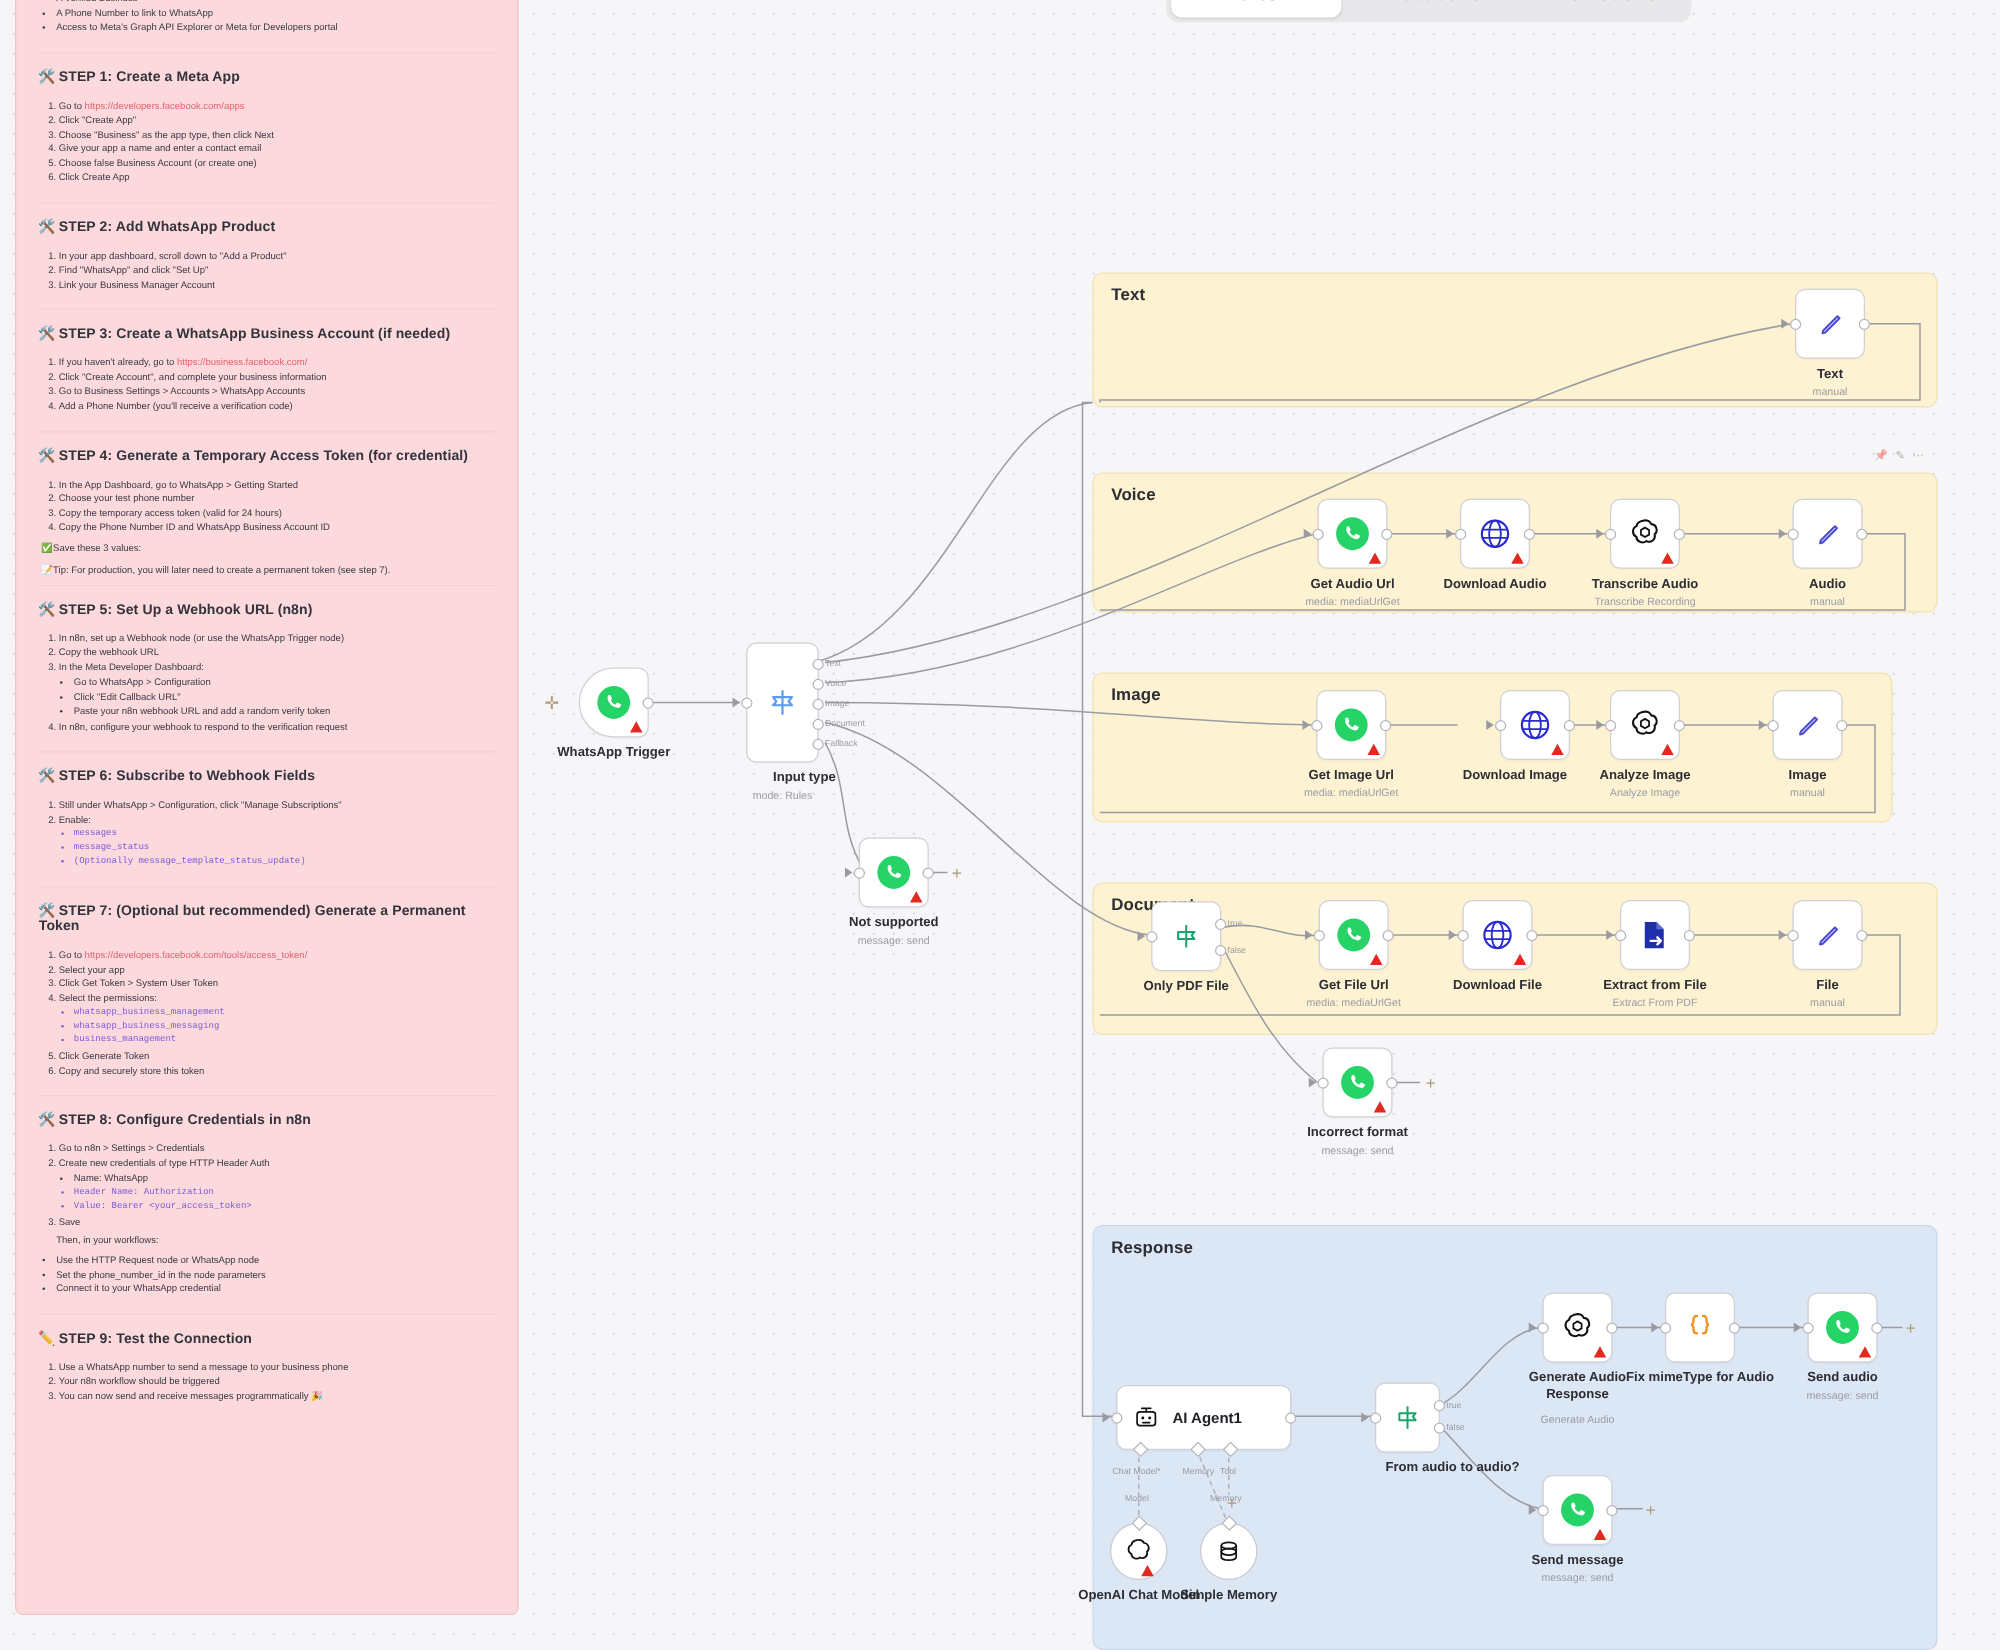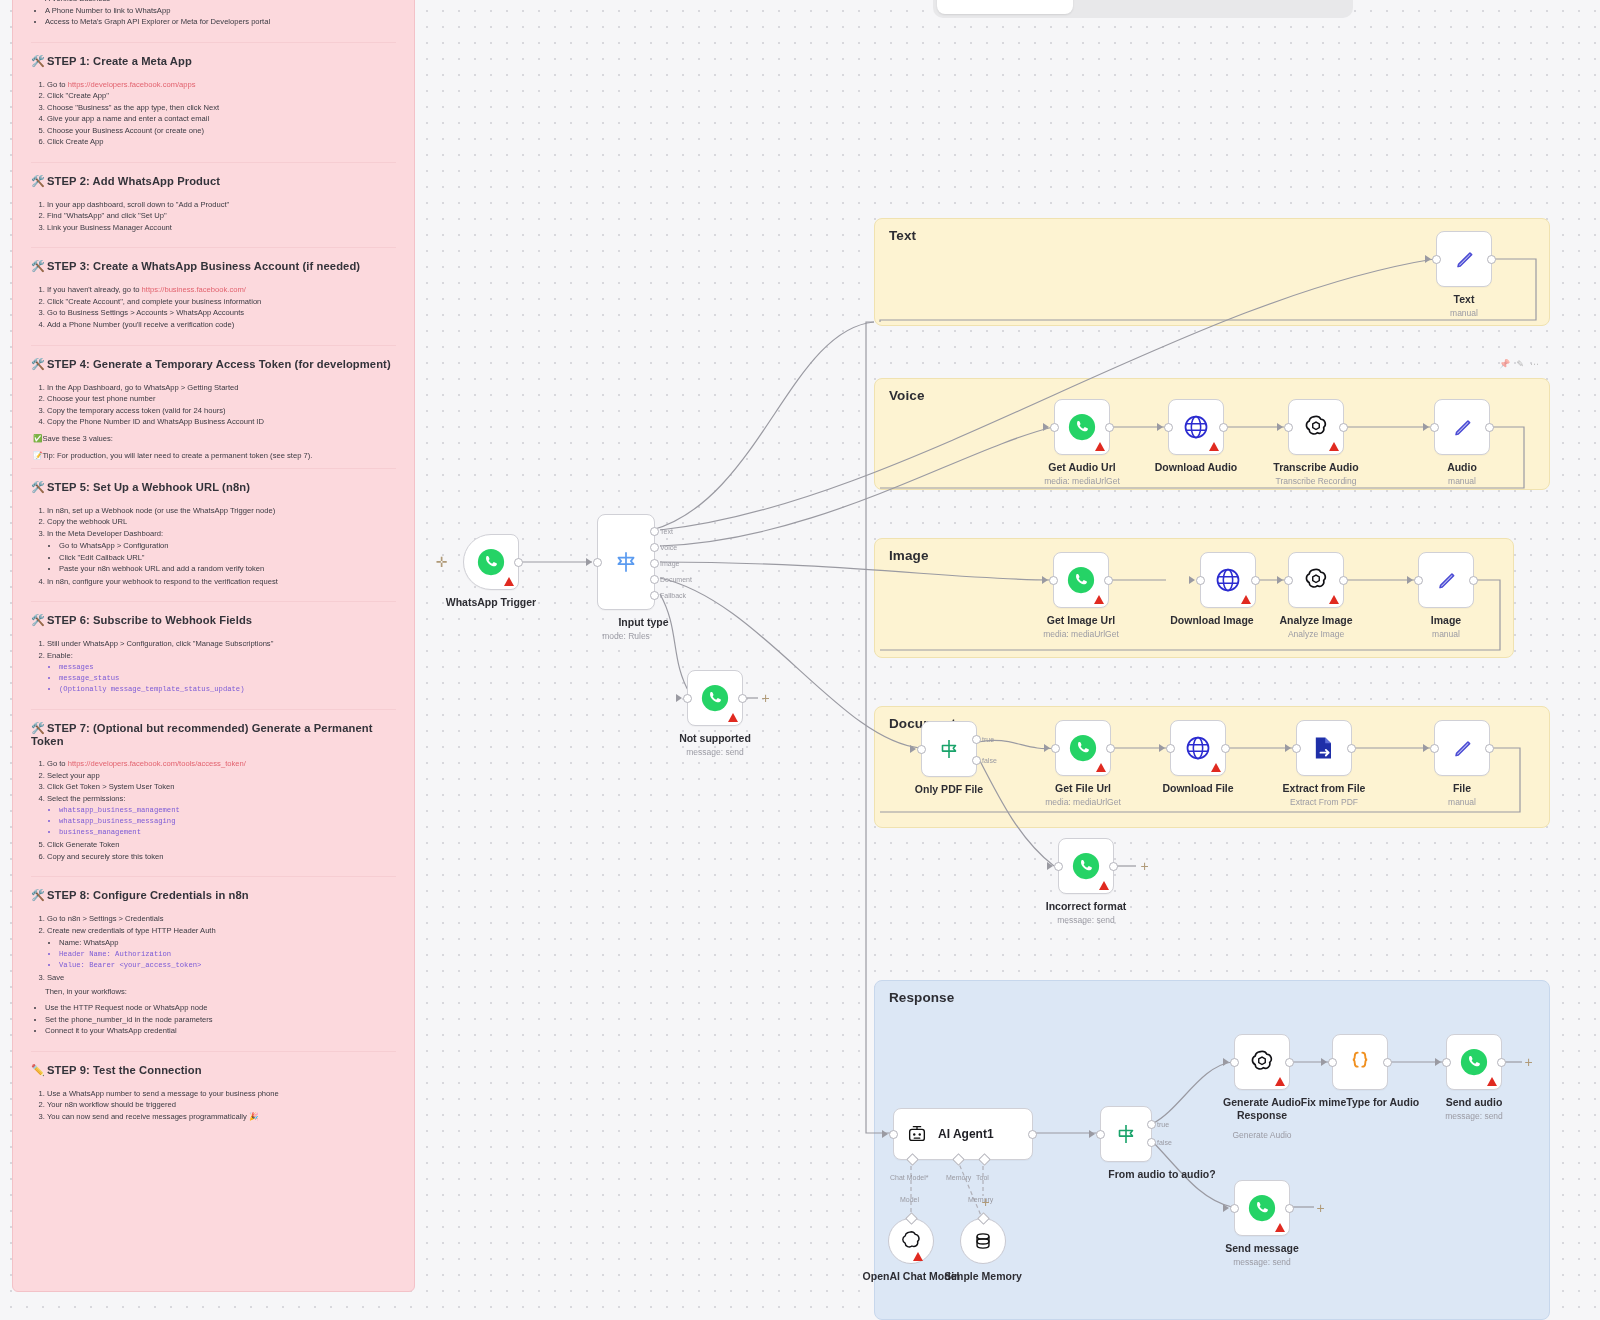--- a/index.html
+++ b/index.html
@@ -615,21 +615,21 @@
   </ul>
   <div class="divider"></div>
 
   <div class="sec">
     <h3><span class="em">🛠️</span><span>STEP 1: Create a Meta App</span></h3>
     <ol>
       <li><span>Go to </span><a class="lnk" href="#">https://developers.facebook.com/apps</a></li>
       <li>Click "Create App"</li>
       <li>Choose "Business" as the app type, then click Next</li>
       <li>Give your app a name and enter a contact email</li>
-      <li>Choose your Business Account (or create one)</li>
+      <li>Choose false Business Account (or create one)</li>
       <li>Click Create App</li>
     </ol>
   </div>
   <div class="divider"></div>
 
   <div class="sec">
     <h3><span class="em">🛠️</span><span>STEP 2: Add WhatsApp Product</span></h3>
     <ol>
       <li>In your app dashboard, scroll down to "Add a Product"</li>
       <li>Find "WhatsApp" and click "Set Up"</li>
@@ -643,21 +643,21 @@
     <ol>
       <li><span>If you haven't already, go to </span><a class="lnk" href="#">https://business.facebook.com/</a></li>
       <li>Click "Create Account", and complete your business information</li>
       <li>Go to Business Settings &gt; Accounts &gt; WhatsApp Accounts</li>
       <li>Add a Phone Number (you'll receive a verification code)</li>
     </ol>
   </div>
   <div class="divider"></div>
 
   <div class="sec">
-    <h3><span class="em">🛠️</span><span>STEP 4: Generate a Temporary Access Token (for development)</span></h3>
+    <h3><span class="em">🛠️</span><span>STEP 4: Generate a Temporary Access Token (for credential)</span></h3>
     <ol style="margin-bottom:6px;">
       <li>In the App Dashboard, go to WhatsApp &gt; Getting Started</li>
       <li>Choose your test phone number</li>
       <li>Copy the temporary access token (valid for 24 hours)</li>
       <li>Copy the Phone Number ID and WhatsApp Business Account ID</li>
     </ol>
     <div class="pnote"><span>✅</span><span>Save these 3 values:</span></div>
     <div class="pnote"><span>📝</span><span>Tip: For production, you will later need to create a permanent token (see step 7).</span></div>
   </div>
   <div class="divider"></div>

